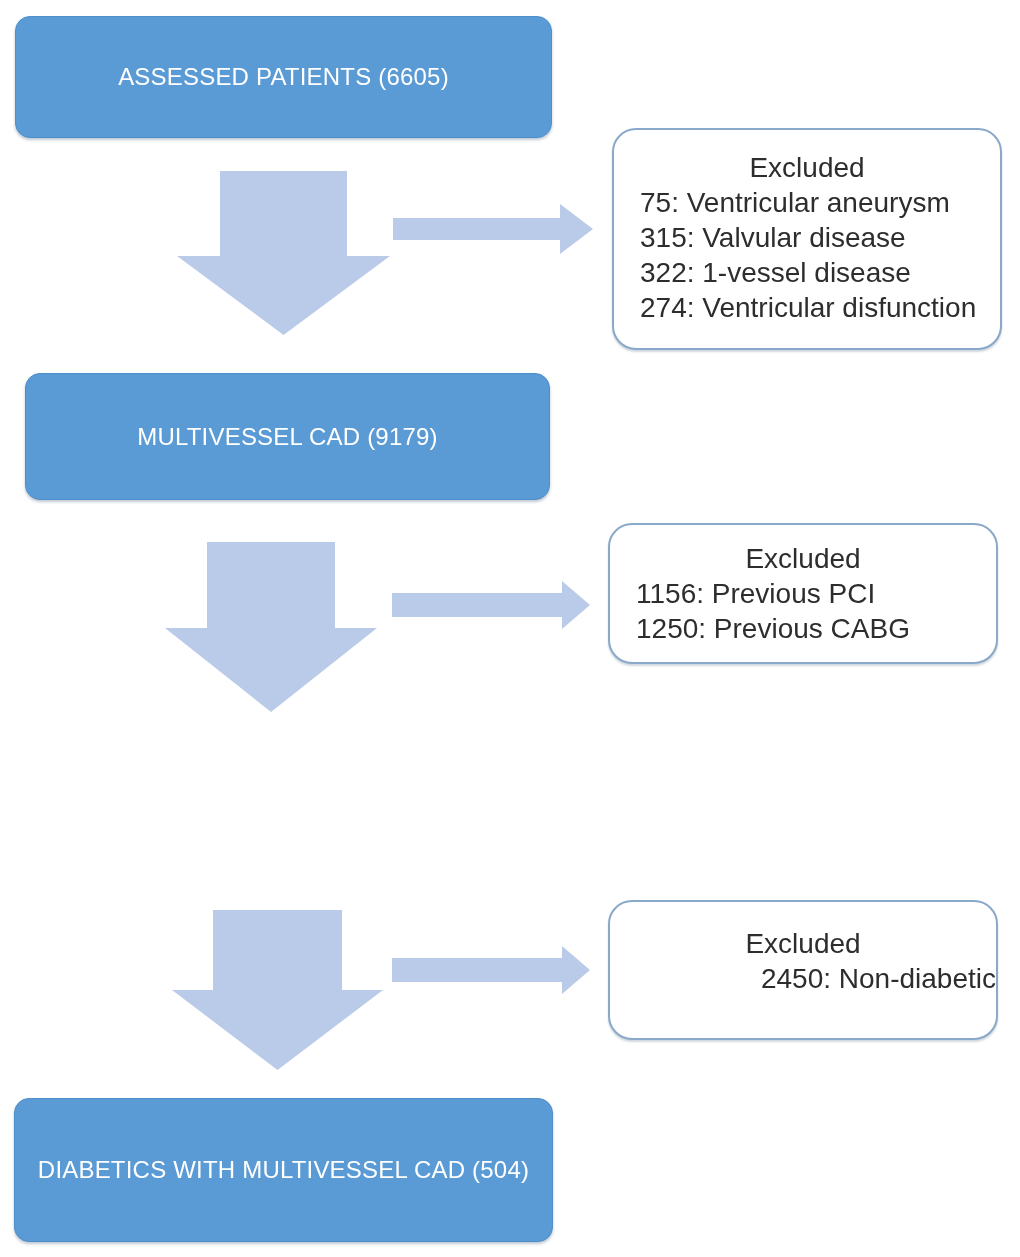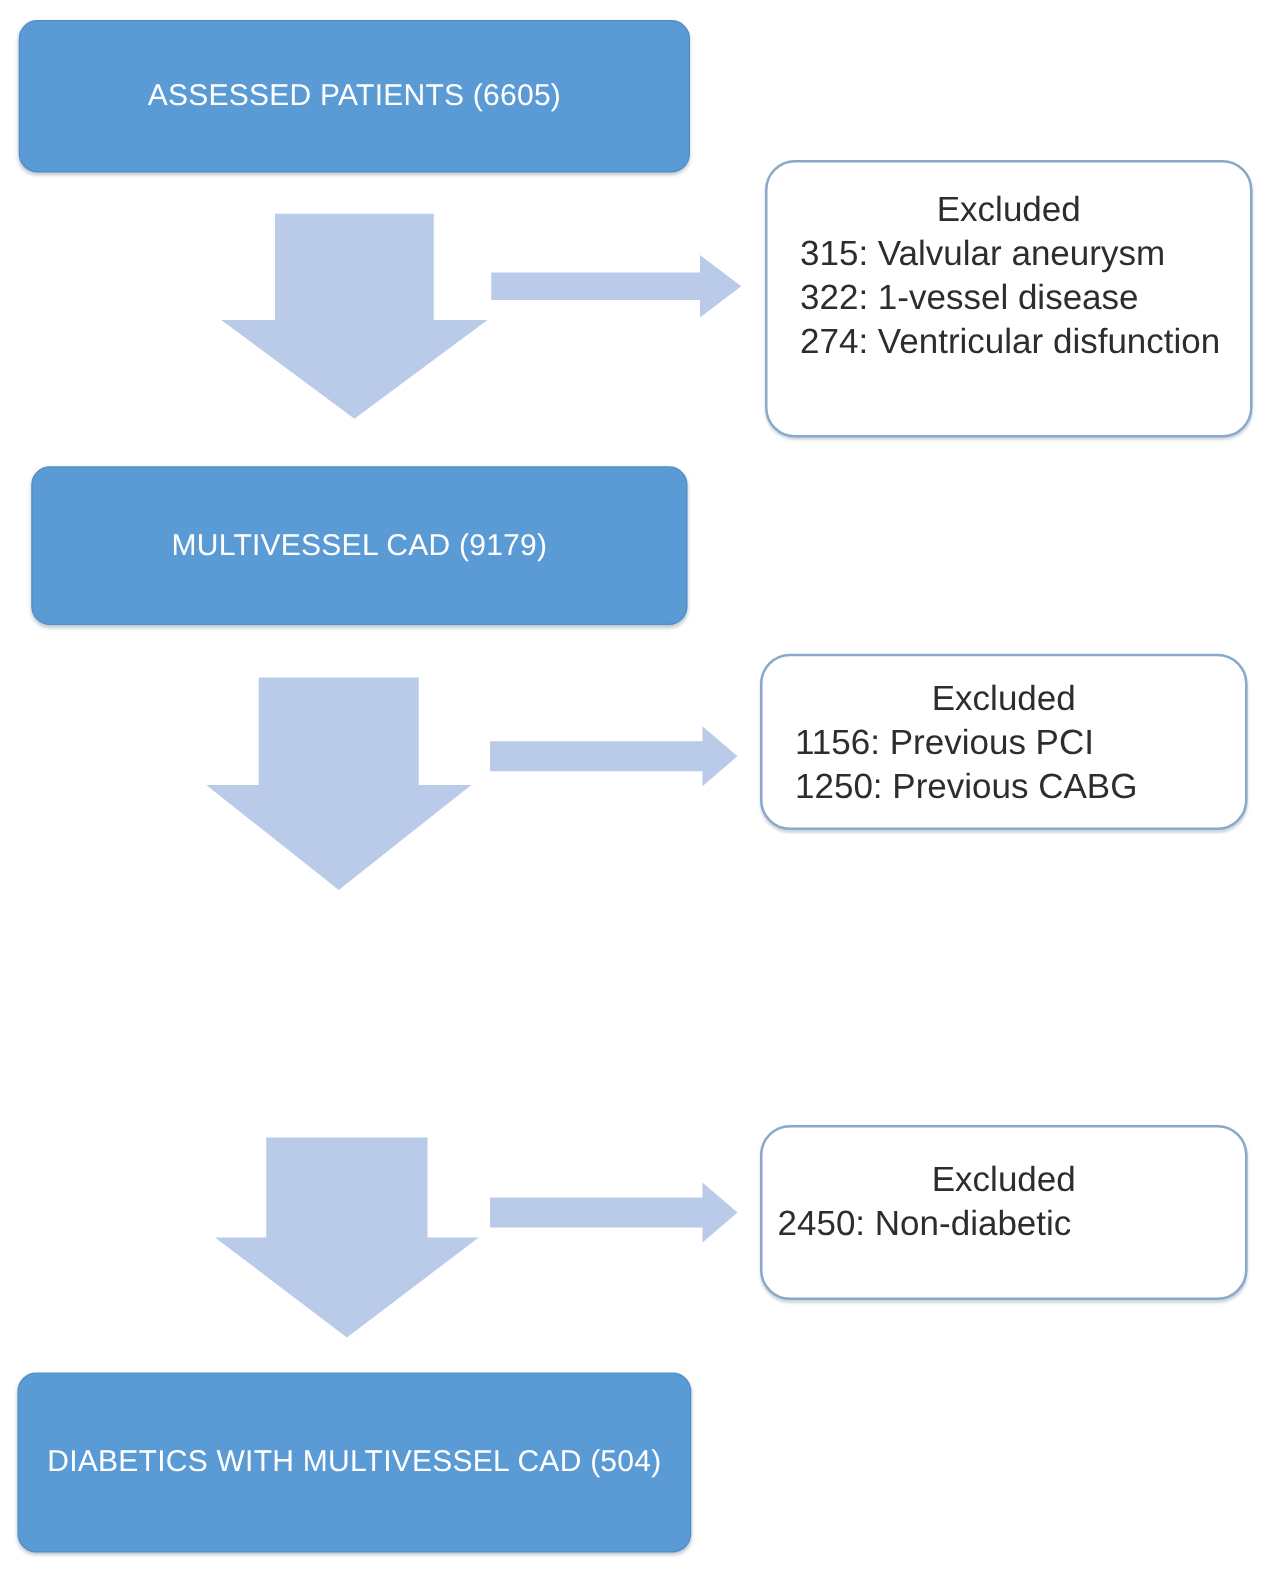--- a/index.html
+++ b/index.html
@@ -54,22 +54,22 @@
     box-shadow: 0 2px 2px rgba(120, 140, 160, 0.35);
   }
   .excl-title {
     text-align: center;
   }
   .excl-item {
     text-align: left;
     padding-left: 26px;
   }
   .excl-item.center {
-    text-align: left;
-    padding-left: 12px;
+    text-align: right;
+    padding-left: 0;
   }
   .excl-1 { padding-top: 20px; }
   .excl-2 { padding-top: 16px; }
   .excl-3 { padding-top: 24px; }
 </style>
 </head>
 <body>
 
 <div class="canvas">
 
@@ -90,21 +90,22 @@
     <span class="stage-label">MULTIVESSEL CAD (9179)</span>
   </div>
 
 
   <div class="stage" style="left:14px; top:1098px; width:539px; height:144px;">
     <span class="stage-label">DIABETICS WITH MULTIVESSEL CAD (504)</span>
   </div>
 
   <div class="excl excl-1" style="left:612px; top:128px; width:390px; height:222px;">
     <div class="excl-title">Excluded</div>
-    <div class="excl-item">315: Valvular aneurysm</div>
+    <div class="excl-item">75: Ventricular aneurysm</div>
+    <div class="excl-item">315: Valvular disease</div>
     <div class="excl-item">322: 1-vessel disease</div>
     <div class="excl-item">274: Ventricular disfunction</div>
   </div>
 
   <div class="excl excl-2" style="left:608px; top:523px; width:390px; height:141px;">
     <div class="excl-title">Excluded</div>
     <div class="excl-item">1156: Previous PCI</div>
     <div class="excl-item">1250: Previous CABG</div>
   </div>
 

